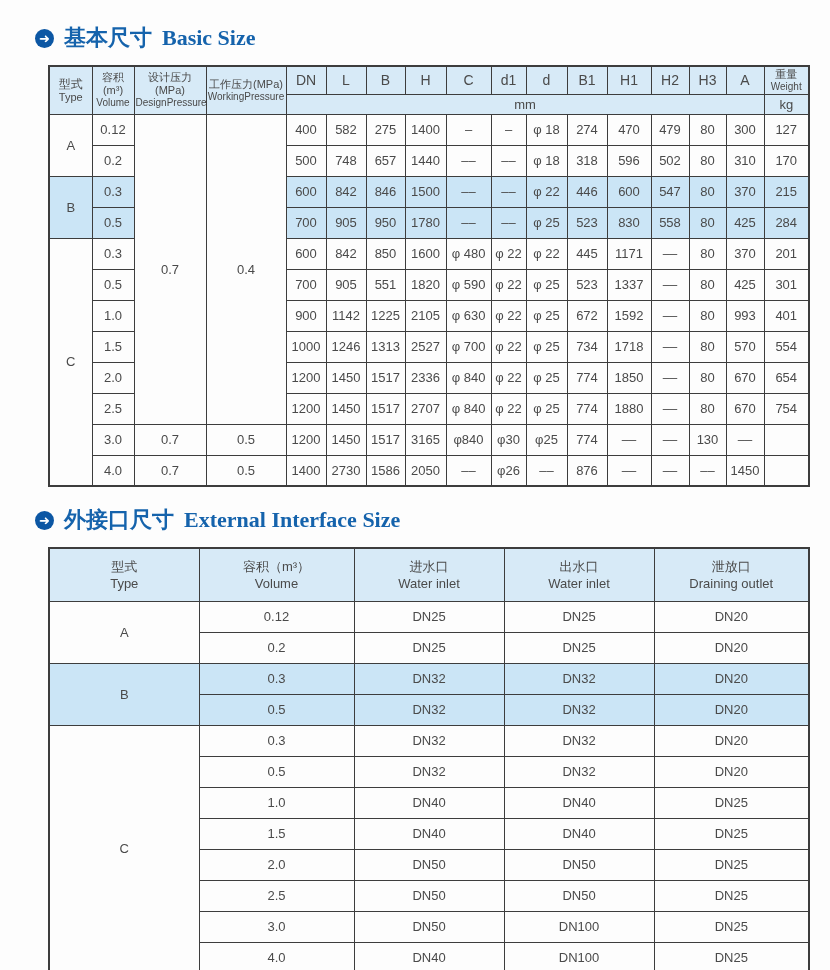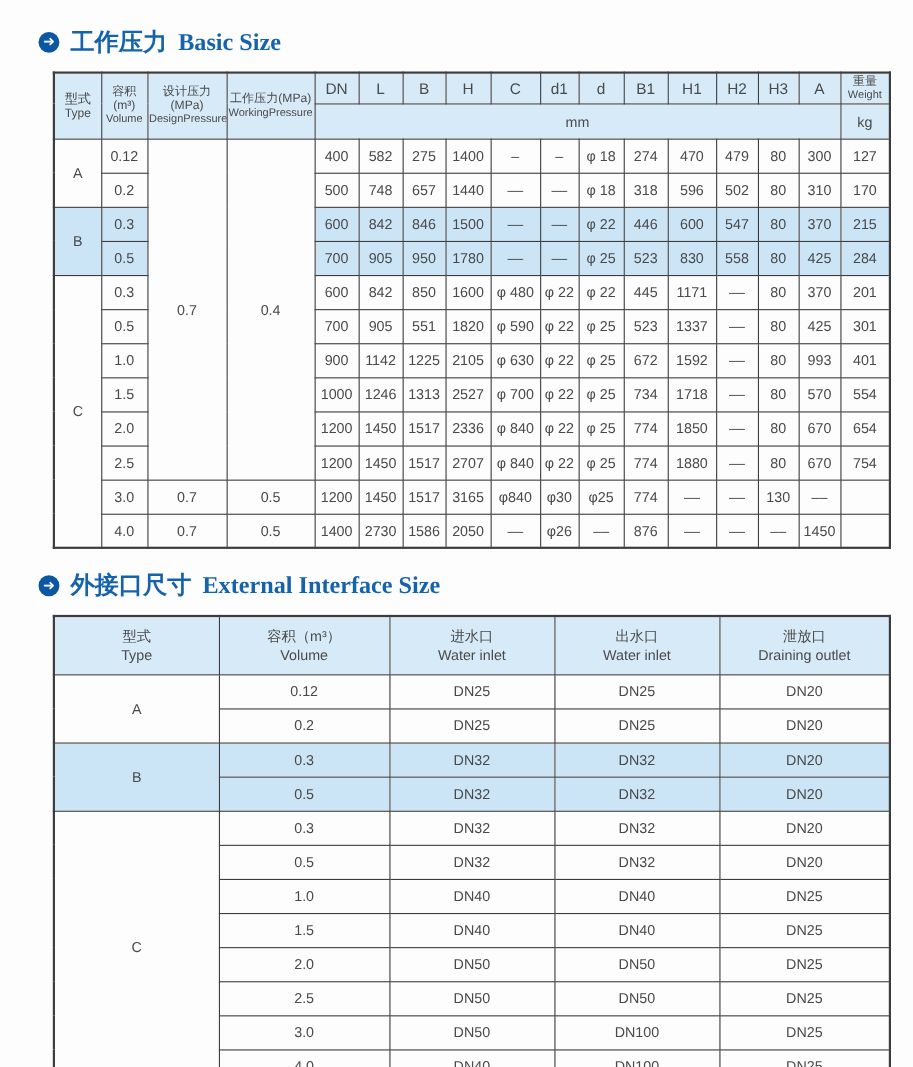--- a/index.html
+++ b/index.html
@@ -38,42 +38,42 @@
   th,td{
     border:1px solid var(--border-color);
     text-align:center;vertical-align:middle;
     padding:0 1px;overflow:hidden;
     color:var(--text-color);
   }
   thead th{background:var(--header-bg);font-weight:normal;}
   td.hl{background:var(--hl-bg);}
   
   .t1 thead tr:first-child th{height:28px;font-size:14px;}
-  .t1 thead tr:last-child th{height:32px;font-size:13px;}
+  .t1 thead tr:last-child th{height:20px;font-size:13px;}
   .t1 tbody td{height:31px;font-size:13px;}
   .t1 th .zh{display:block;font-size:11px;line-height:13px;}
   .t1 th .en{display:block;font-size:10px;line-height:12px;}
   .t1 th.big2 .zh{font-size:12px;}
   .t1 th.big2 .en{font-size:11px;}
   
   .t2 thead th{height:53px;font-size:13px;}
   .t2 th .zh{display:block;font-size:13px;line-height:17px;}
   .t2 th .en{display:block;font-size:13px;line-height:17px;}
   .t2 tbody td{height:31px;font-size:13px;}
   .gap{height:19px;}
 </style>
 </head>
 <body>
 
 <div class="page">
 
   <div>
     <h2 class="section-title">
       <span class="bullet">➜</span>
-      <span>工作压力</span>
+      <span>基本尺寸</span>
       <span>Basic Size</span>
     </h2>
 
     <table class="t1">
       <colgroup>
         <col style="width:43px">
           <col style="width:42px">
           <col style="width:72px">
           <col style="width:80px">
         <col style="width:40px">

